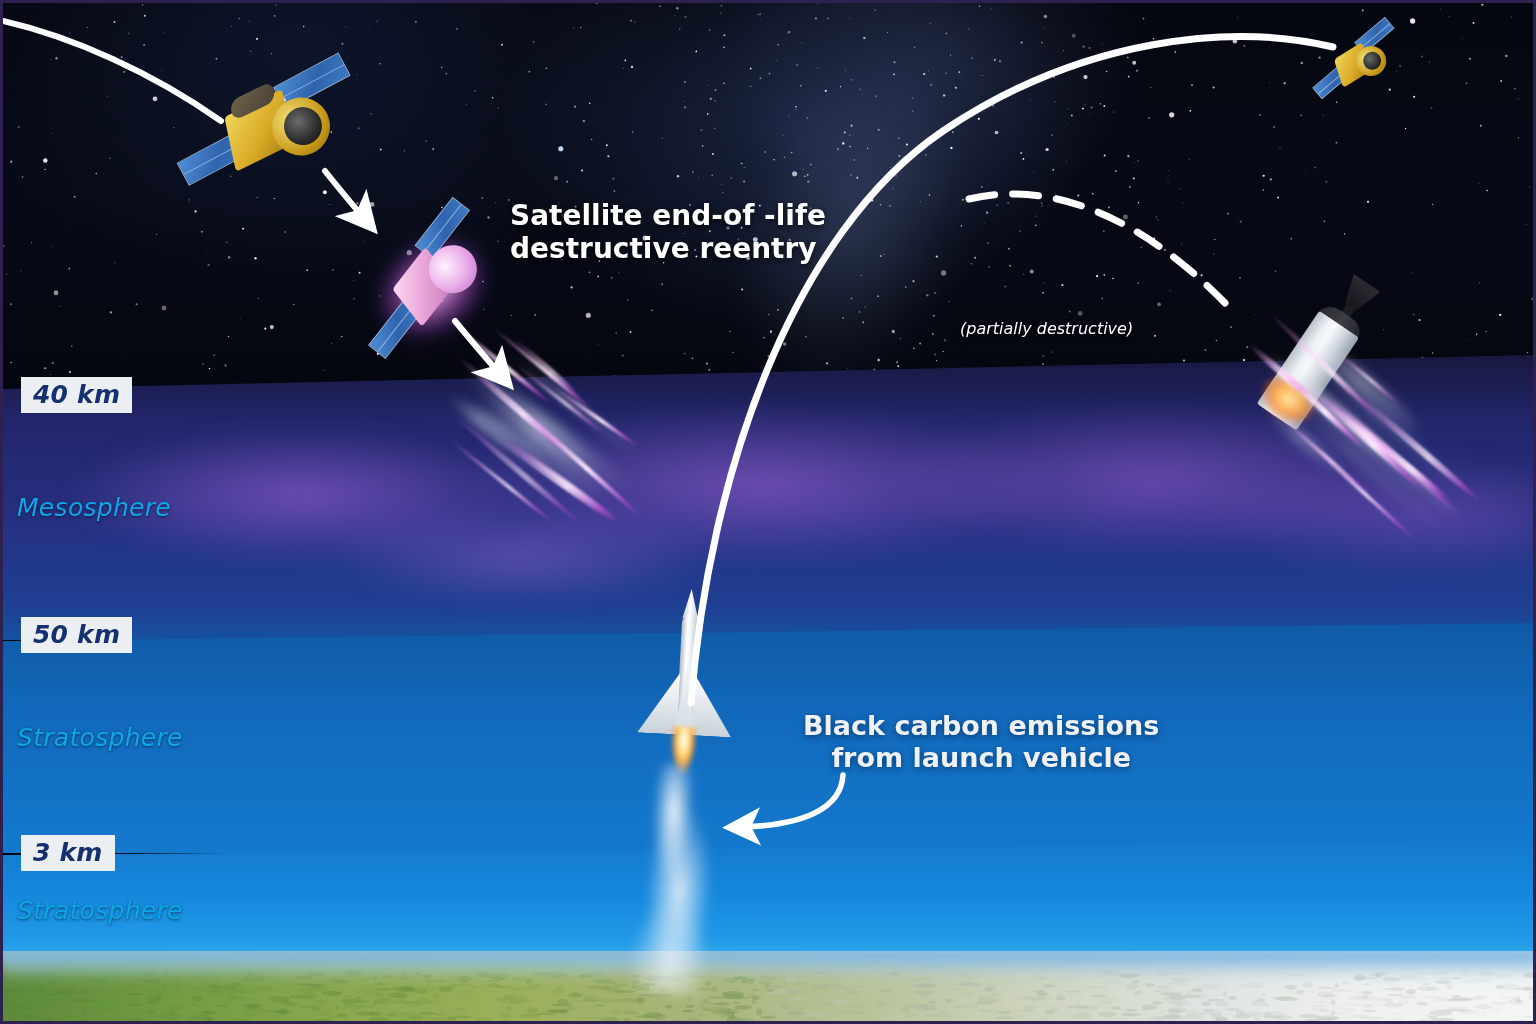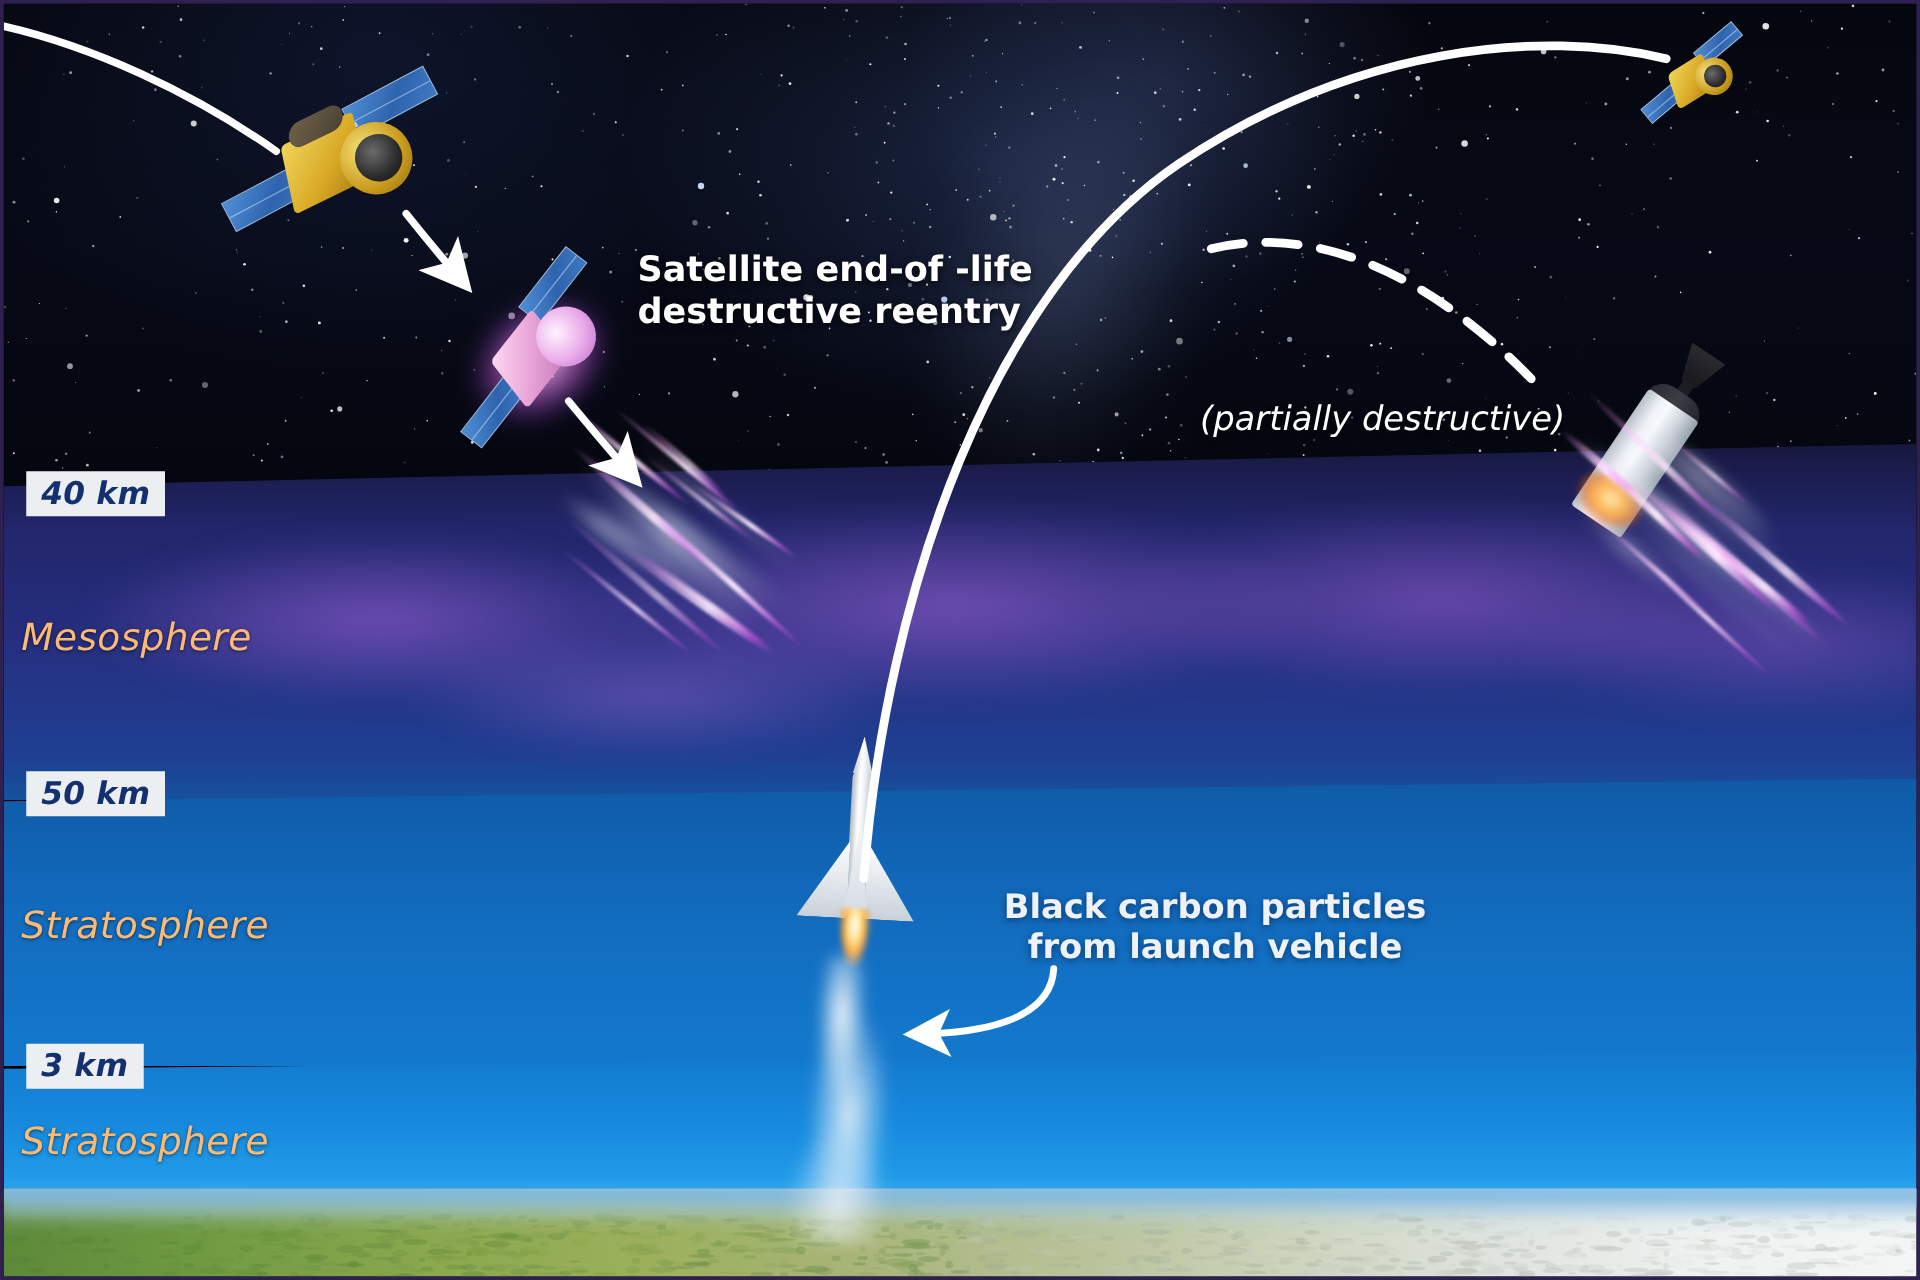--- a/index.html
+++ b/index.html
@@ -89,41 +89,41 @@
     position:absolute; left:18px;
     background:#eceff1; color:#15306e;
     font-family:"DejaVu Sans", sans-serif;
     font-style:italic; font-weight:700;
     font-size:25px; letter-spacing:.2px;
     padding:5px 12px 6px 12px;
     line-height:1;
   }
   .layer-name{
     position:absolute; left:14px;
-    color:#fdba74;
+    color:#0ea5e9;
     font-family:"DejaVu Sans", sans-serif;
-    font-style:italic; font-size:30px; font-weight:400;
+    font-style:italic; font-size:25px; font-weight:400;
     letter-spacing:.3px;
     text-shadow:0 1px 3px rgba(0,0,0,.55);
   }
 
   
   .callout{
     position:absolute;
     font-family:"DejaVu Sans", sans-serif;
     line-height:1.18;
     white-space:pre-line;
   }
   .c-white{ color:#ffffff; text-shadow:0 2px 6px rgba(0,0,0,.75); }
   .c-bold  { font-weight:700; }
   .c-pink  { color:#f2a6e4; font-weight:700; text-shadow:0 2px 7px rgba(50,10,70,.65); }
 
   #callout-satellite{ left:507px; top:196px; font-size:28px; }
   #callout-upperstage{ left:957px; top:283px; font-size:27px; text-align:left; }
-  #callout-upperstage .sub{ font-size:27px; font-weight:400; font-style:italic; display:block; margin-top:2px;text-align:center;}
+  #callout-upperstage .sub{ font-size:16px; font-weight:400; font-style:italic; display:block; margin-top:2px;text-align:center;}
   #callout-metal{ left:838px; top:477px; font-size:27px; text-align:center; }
   #callout-blackcarbon{ left:800px; top:707px; font-size:27px; text-align:center; color:#eef2f7; font-weight:700; text-shadow:0 2px 6px rgba(0,30,70,.6);}
 
   .credit{
     position:absolute; right:18px; bottom:10px;
     font-family:"DejaVu Sans", sans-serif;
     font-style:italic; font-size:22px;
     color:#2d7fc4; letter-spacing:.3px;
     text-shadow:0 1px 2px rgba(255,255,255,.5);
   }
@@ -1971,17 +1971,17 @@
   </svg>
 
   <div class="callout c-white c-bold" id="callout-satellite">Satellite end-of -life
 destructive reentry</div>
 
   <div class="callout c-white c-bold" id="callout-upperstage">
     <span class="sub">(partially destructive)</span>
   </div>
 
 
-  <div class="callout" id="callout-blackcarbon">Black carbon particles
+  <div class="callout" id="callout-blackcarbon">Black carbon emissions
 from launch vehicle</div>
 
 
 </div>
 
 </body></html>

